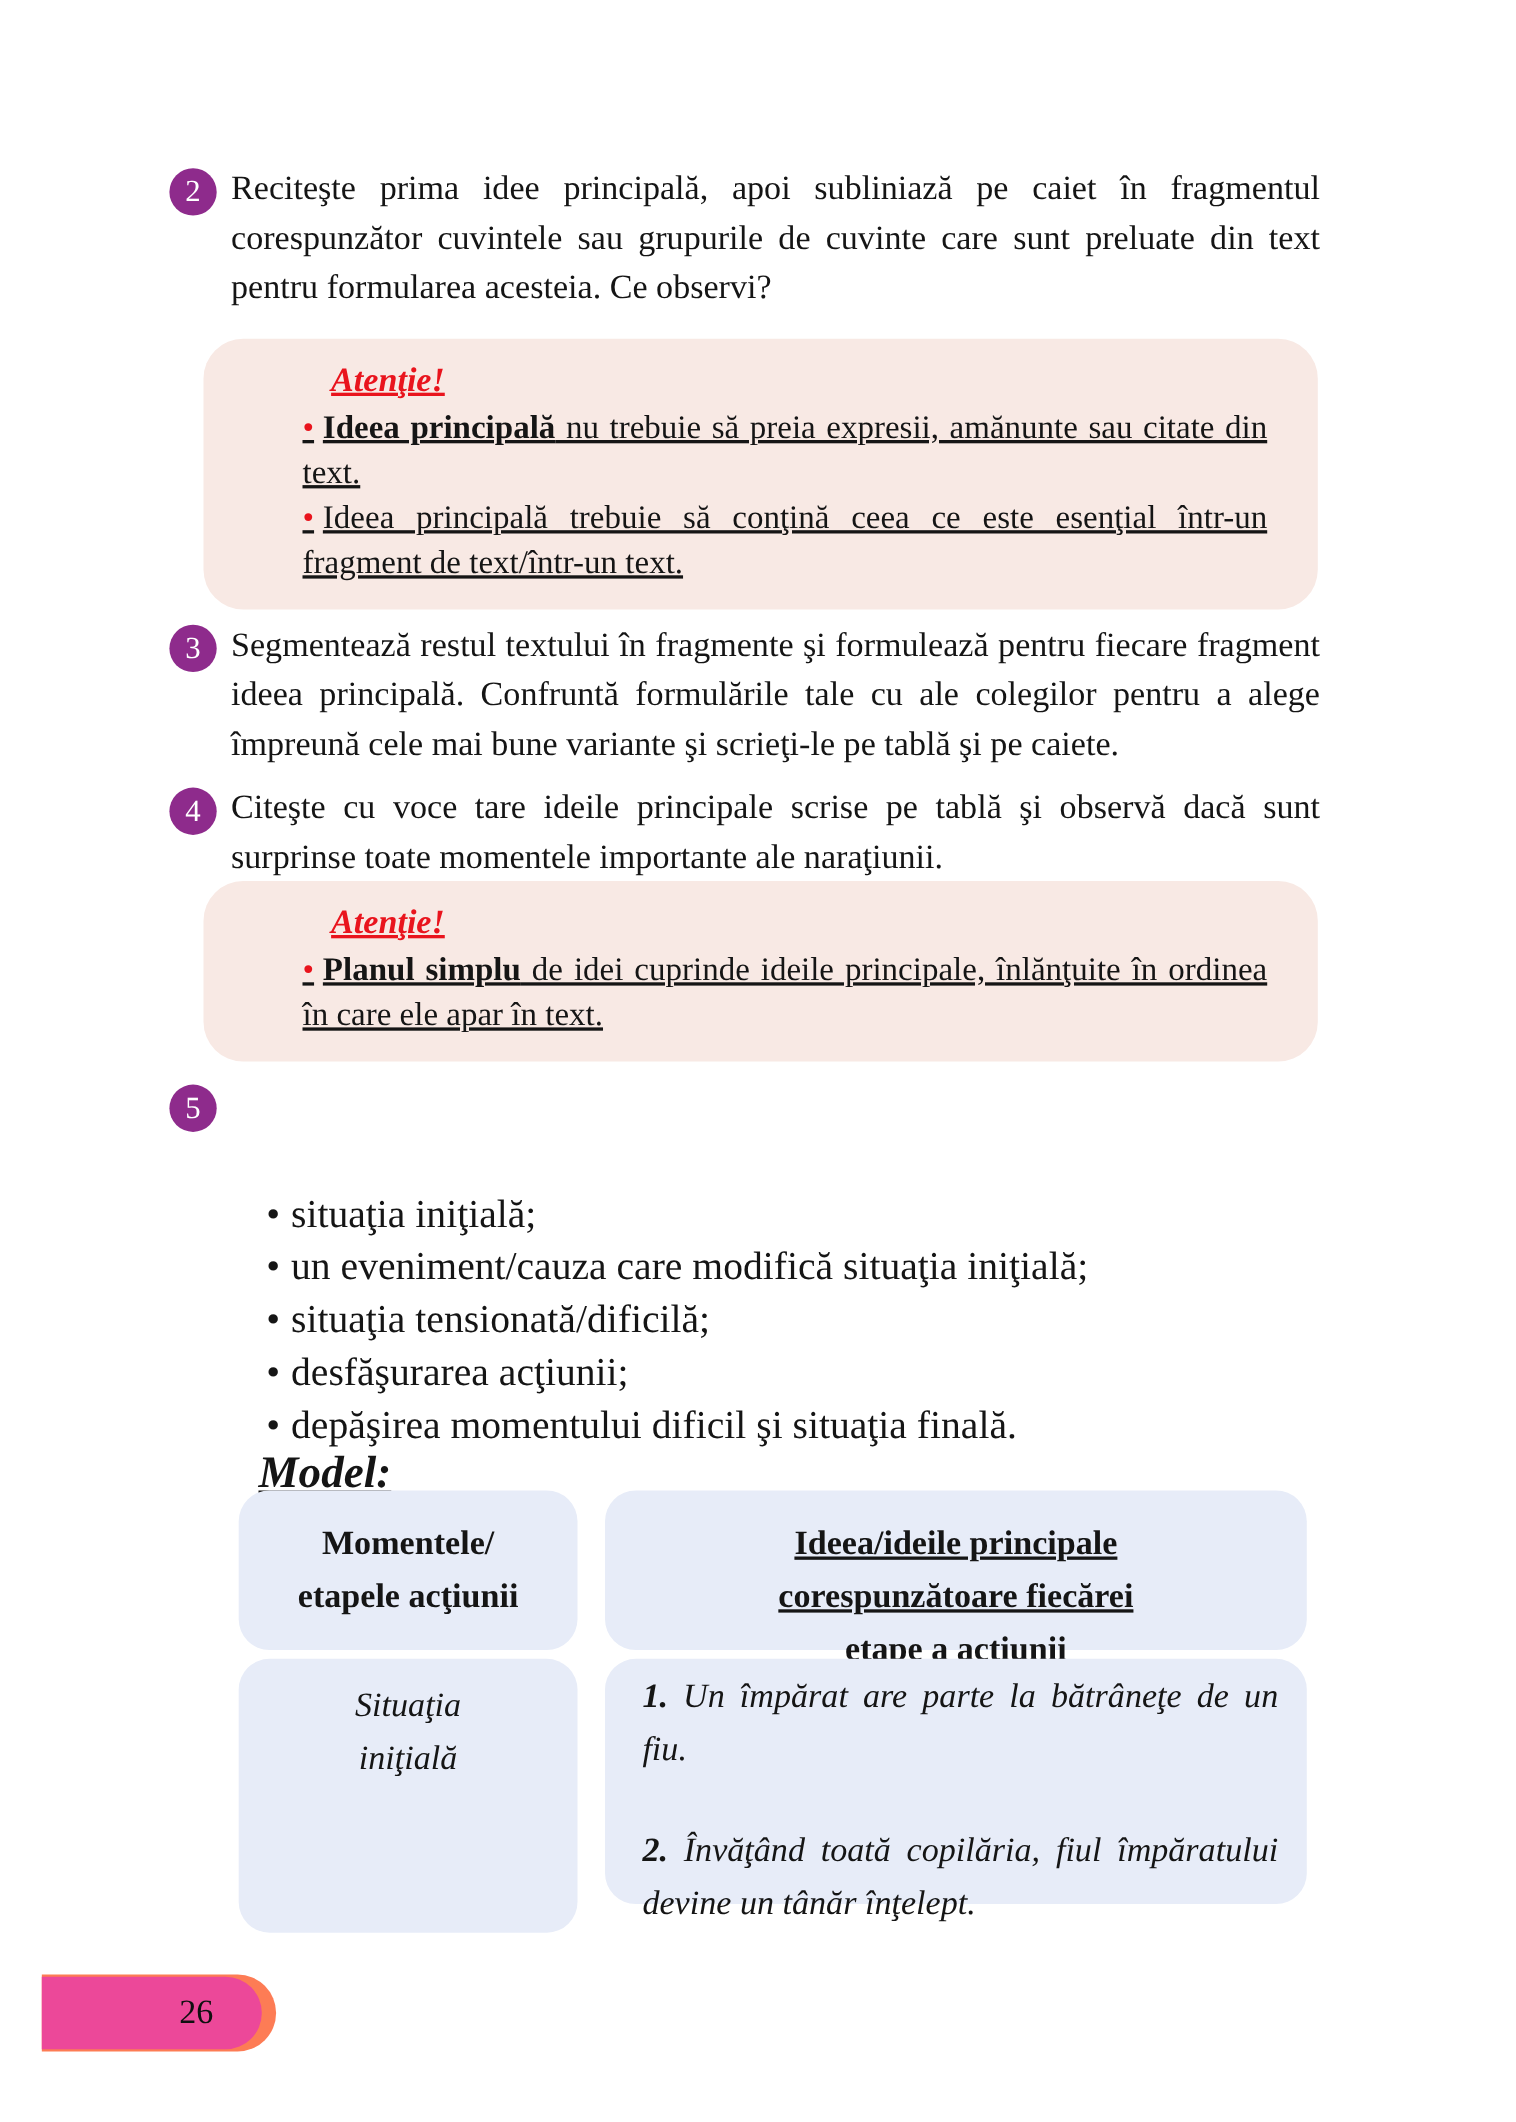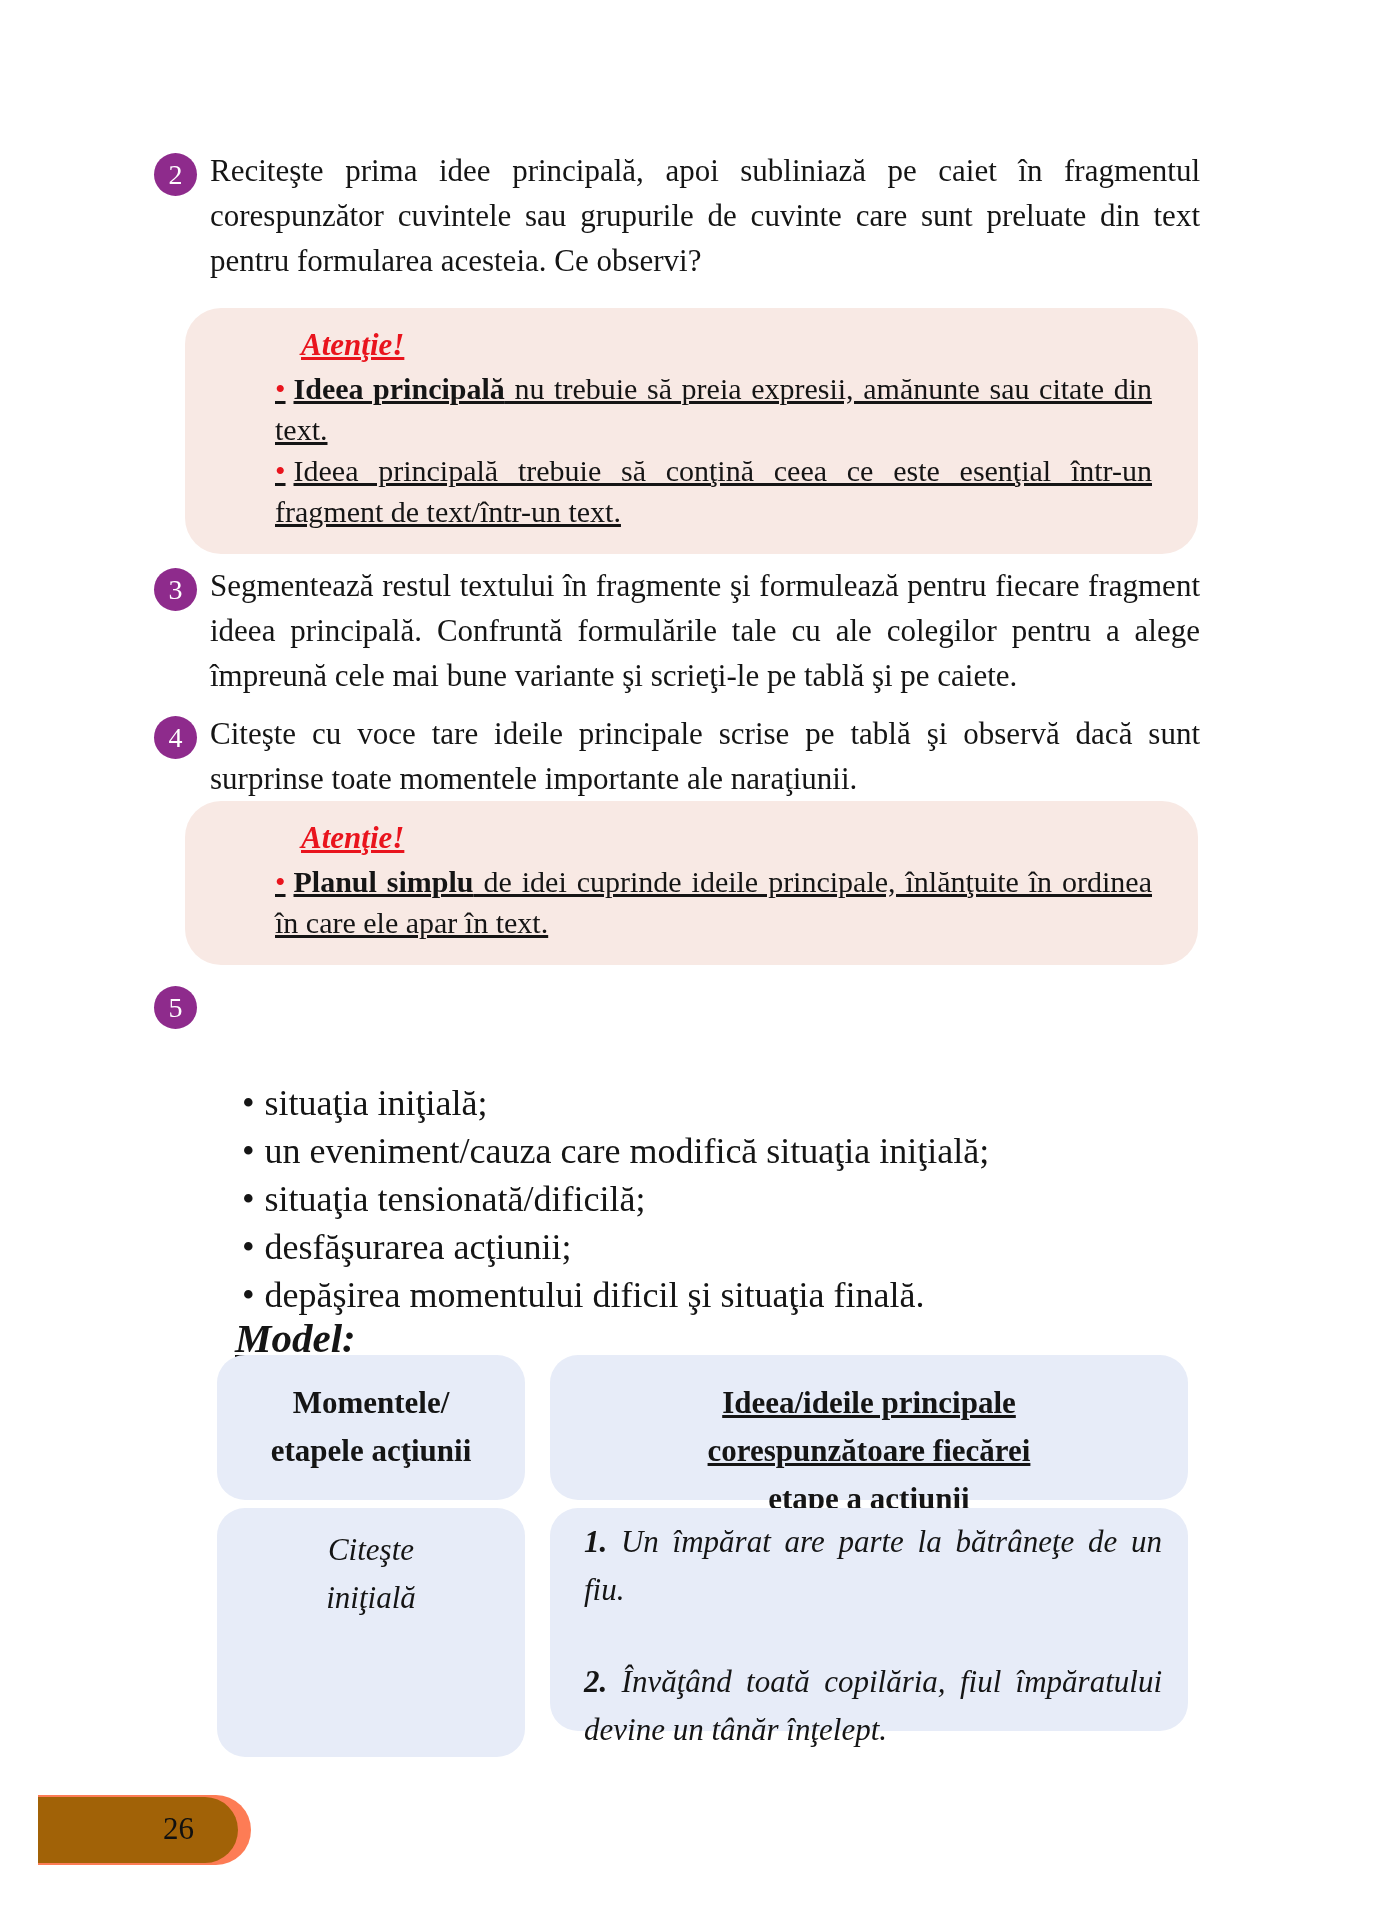--- a/index.html
+++ b/index.html
@@ -84,21 +84,21 @@
   .ideas .p1 { margin-bottom:44px; }
   .idea-num { font-weight:bold; font-style:italic; }
 
   
   .tab-halo {
     position:absolute; left:38px; top:1795px; width:213px; height:70px;
     background:#fd7c55; border-radius:0 40px 40px 0;
   }
   .page-tab {
     position:absolute; left:38px; top:1797px; width:200px; height:66px;
-    background:#a16207; border-radius:0 34px 34px 0;
+    background:#ec4899; border-radius:0 34px 34px 0;
   }
   .page-num {
     position:absolute; right:44px; top:0;
     font-size:31px; line-height:64px; color:#101010;
   }
 </style>
 </head>
 <body>
 
 <div class="page">
@@ -147,21 +147,21 @@
     <div class="cell head1">
       <span class="head-text">Momentele/
 etapele acţiunii</span>
     </div>
     <div class="cell head2">
       <span class="head-text">Ideea/ideile principale
 corespunzătoare fiecărei
 etape a acţiunii</span>
     </div>
     <div class="cell body1">
-      <span class="stage-text">Citeşte
+      <span class="stage-text">Situaţia
 iniţială</span>
     </div>
     <div class="cell body2 ideas">
       <p class="p1"><span class="idea-num">1.</span><span> Un împărat are parte la bătrâneţe de un fiu.</span></p>
       <p><span class="idea-num">2.</span><span> Învăţând toată copilăria, fiul împăratului devine un tânăr înţelept.</span></p>
     </div>
   </div>
 
   <div class="tab-halo"></div>
   <div class="page-tab">

